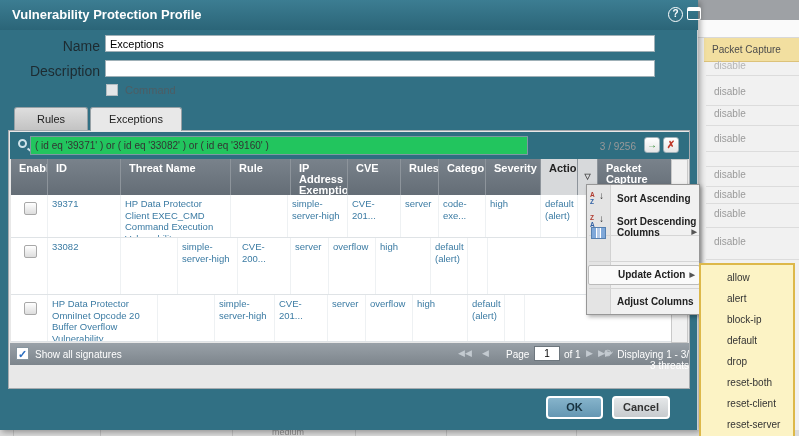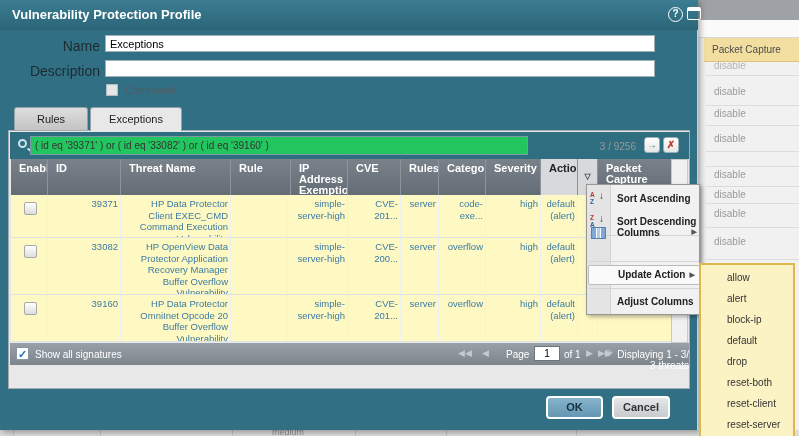--- a/index.html
+++ b/index.html
@@ -45,21 +45,21 @@
   .mini-btn { top:5px; width:16px; height:16px; background:linear-gradient(#fff,#e6e6e6); border:1px solid #9db0b8; border-radius:3px; text-align:center; font-size:10px; line-height:14px; font-weight:bold; }
   #search-go-btn { left:634px; color:#2e8b2e; }
   #search-clear-btn { left:653px; color:#c0392b; }
 
   
   #grid { left:2px; top:28px; width:660px; }
   .hdr-row { display:flex; height:36px; background:linear-gradient(#79828b,#646d76); }
   .hdr-cell { color:#fff; font-size:11px; font-weight:bold; padding:4px 0 0 8px; border-right:1px solid #8d949b; overflow:hidden; line-height:11px; }
   .hdr-active { background:#d7d9db; color:#222; }
   #action-menu-btn { background:#d7d9db; color:#444; text-align:center; font-size:8px; padding:12px 0 0 0; cursor:pointer; }
-  .body-row { display:flex; background:#fef9c3; border-bottom:1px solid #dfe3e6; overflow:hidden;text-align:right; }
+  .body-row { display:flex; background:#ffffff; border-bottom:1px solid #dfe3e6; overflow:hidden; }
   .cell { font-size:9.5px; line-height:11.5px; color:#3b7ba3; padding:3px 2px 0 4px; border-right:1px solid #eef1f3; overflow:hidden; word-wrap:break-word; }
   .cb { width:13px; height:13px; background:linear-gradient(#fff,#ddd); border:1px solid #a8a8a8; border-radius:2px; margin:4px auto 0; }
   #scrollbar { left:662px; top:28px; width:17px; height:184px; background:#f1f1f1; border:1px solid #c9c9c9; }
 
   
   #pager { left:1px; top:212px; width:679px; height:22px; background:linear-gradient(#99a1a8,#7d858c); color:#fff; font-size:10px; }
   #show-all-cb { left:6px; top:4px; width:13px; height:13px; background:#fff; border:1px solid #8796a0; color:#2d6fc0; font-size:11px; line-height:12px; text-align:center; font-weight:bold; }
   #show-all-label { left:25px; top:6px; }
   .pg-ico { top:5px; color:#c3cad0; font-size:9px; }
   #pager-page-label { left:496px; top:6px; }
@@ -176,36 +176,34 @@
         <div class="cell" style="width:55px">high</div>
         <div class="cell" style="width:37px">default (alert)</div>
         <div class="cell" style="width:20px"></div>
         <div class="cell" style="width:73px;border-right:none"></div>
       </div>
       <div class="body-row" style="height:57px">
         <div class="cell" style="width:37px">
             <span class="cb" style="display:block"></span>
           </div>
         <div class="cell" style="width:73px">33082</div>
-        <div class="cell" style="width:110px">HP OpenView Data Protector Application Recovery Manager Buffer Overflow Vulnerability</div>
         <div class="cell" style="width:57px"></div>
         <div class="cell" style="width:60px">simple-server-high</div>
         <div class="cell" style="width:53px">CVE-200...</div>
         <div class="cell" style="width:38px">server</div>
         <div class="cell" style="width:47px">overflow</div>
         <div class="cell" style="width:55px">high</div>
         <div class="cell" style="width:37px">default (alert)</div>
         <div class="cell" style="width:20px"></div>
         <div class="cell" style="width:73px;border-right:none"></div>
       </div>
       <div class="body-row" style="height:47px">
         <div class="cell" style="width:37px">
             <span class="cb" style="display:block"></span>
           </div>
-        <div class="cell" style="width:73px">39160</div>
         <div class="cell" style="width:110px">HP Data Protector OmniInet Opcode 20 Buffer Overflow Vulnerability</div>
         <div class="cell" style="width:57px"></div>
         <div class="cell" style="width:60px">simple-server-high</div>
         <div class="cell" style="width:53px">CVE-201...</div>
         <div class="cell" style="width:38px">server</div>
         <div class="cell" style="width:47px">overflow</div>
         <div class="cell" style="width:55px">high</div>
         <div class="cell" style="width:37px">default (alert)</div>
         <div class="cell" style="width:20px"></div>
         <div class="cell" style="width:73px;border-right:none"></div>

